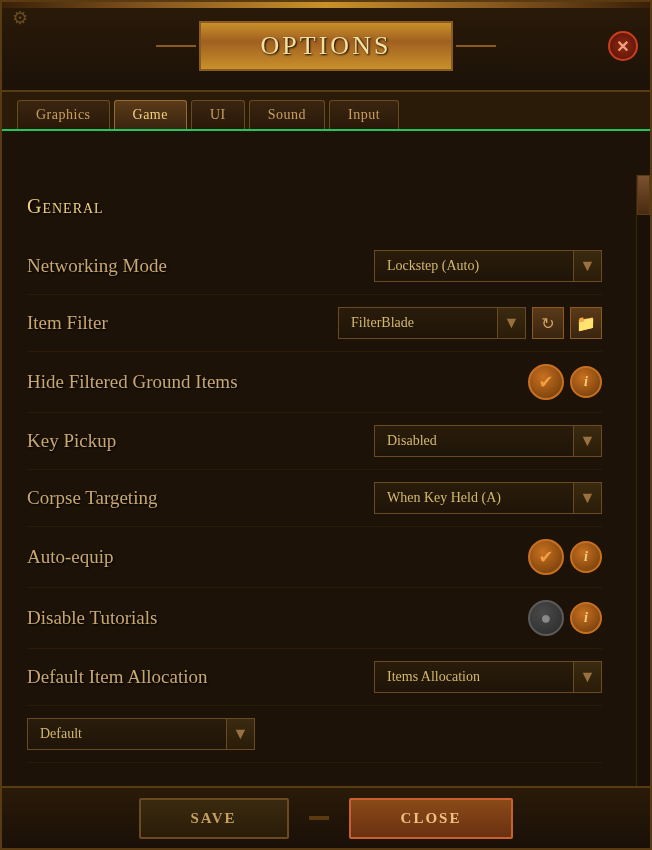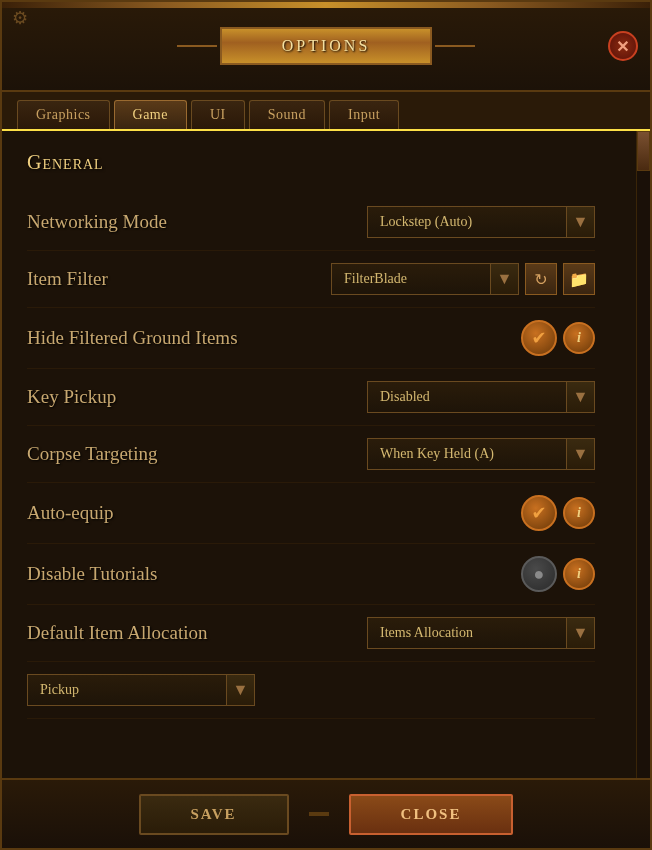--- a/index.html
+++ b/index.html
@@ -60,21 +60,21 @@
       transform: translateY(-50%);
       width: 40px;
       height: 2px;
       background: #8a5a20;
     }
     .title-plaque::before { left: -45px; }
     .title-plaque::after { right: -45px; }
 
     .window-title {
       color: #f5e0a0;
-      font-size: 16px;
+      font-size: 26px;
       letter-spacing: 3px;
       text-transform: uppercase;
       text-shadow: 1px 1px 2px #000;
     }
 
     .close-x {
       position: absolute;
       right: 12px;
       top: 50%;
       transform: translateY(-50%);
@@ -93,21 +93,21 @@
     }
 
     
     .tabs-row {
       display: flex;
       flex-direction: row;
       align-items: center;
       background: #2a1a08;
       padding: 8px 15px 0;
       gap: 4px;
-      border-bottom: 2px solid #fde047;
+      border-bottom: 2px solid #22c55e;
     }
 
     .tab {
       padding: 6px 18px;
       background: linear-gradient(180deg, #3a2510 0%, #2a1808 100%);
       border: 1px solid #6a4a20;
       border-bottom: none;
       color: #c8a060;
       font-size: 14px;
       cursor: pointer;
@@ -119,22 +119,23 @@
     .tab.active {
       background: linear-gradient(180deg, #5a3a18 0%, #3a2510 100%);
       color: #f0d080;
       border-color: #9a6a30;
     }
 
     
     .content-area {
       flex: 1;
       display: flex;
-      gap: 16px;
+      gap: 9px;
       overflow: hidden;
+      margin-top: 44px;
     }
 
     .main-panel {
       flex: 1;
       padding: 20px 25px;
       overflow-y: auto;
       scrollbar-width: thin;
       scrollbar-color: #5a3a10 #1c1208;
     }
 
@@ -271,21 +272,21 @@
       cursor: pointer;
       color: #f0d080;
       font-size: 14px;
       font-weight: bold;
       font-style: italic;
       font-family: serif;
     }
 
     
     .bottom-bar {
-      height: 70px;
+      height: 62px;
       background: linear-gradient(180deg, #2a1a08, #1a1008);
       border-top: 2px solid #5a3a10;
       display: flex;
       align-items: center;
       justify-content: center;
       gap: 20px;
       padding: 0 40px;
     }
 
     .btn-save, .btn-close {
@@ -474,21 +475,21 @@
               <span>▼</span>
             </div>
           </div>
         </div>
       </div>
 
       <div class="setting-row">
         <div class="setting-control">
           <div class="dropdown-wrapper">
             <div class="dropdown-btn">
-              <span>Pickup</span>
+              <span>Default</span>
             </div>
             <div class="drop-icon-btn">
               <span>▼</span>
             </div>
           </div>
         </div>
       </div>
 
       <div style="height: 120px;"></div>
 

